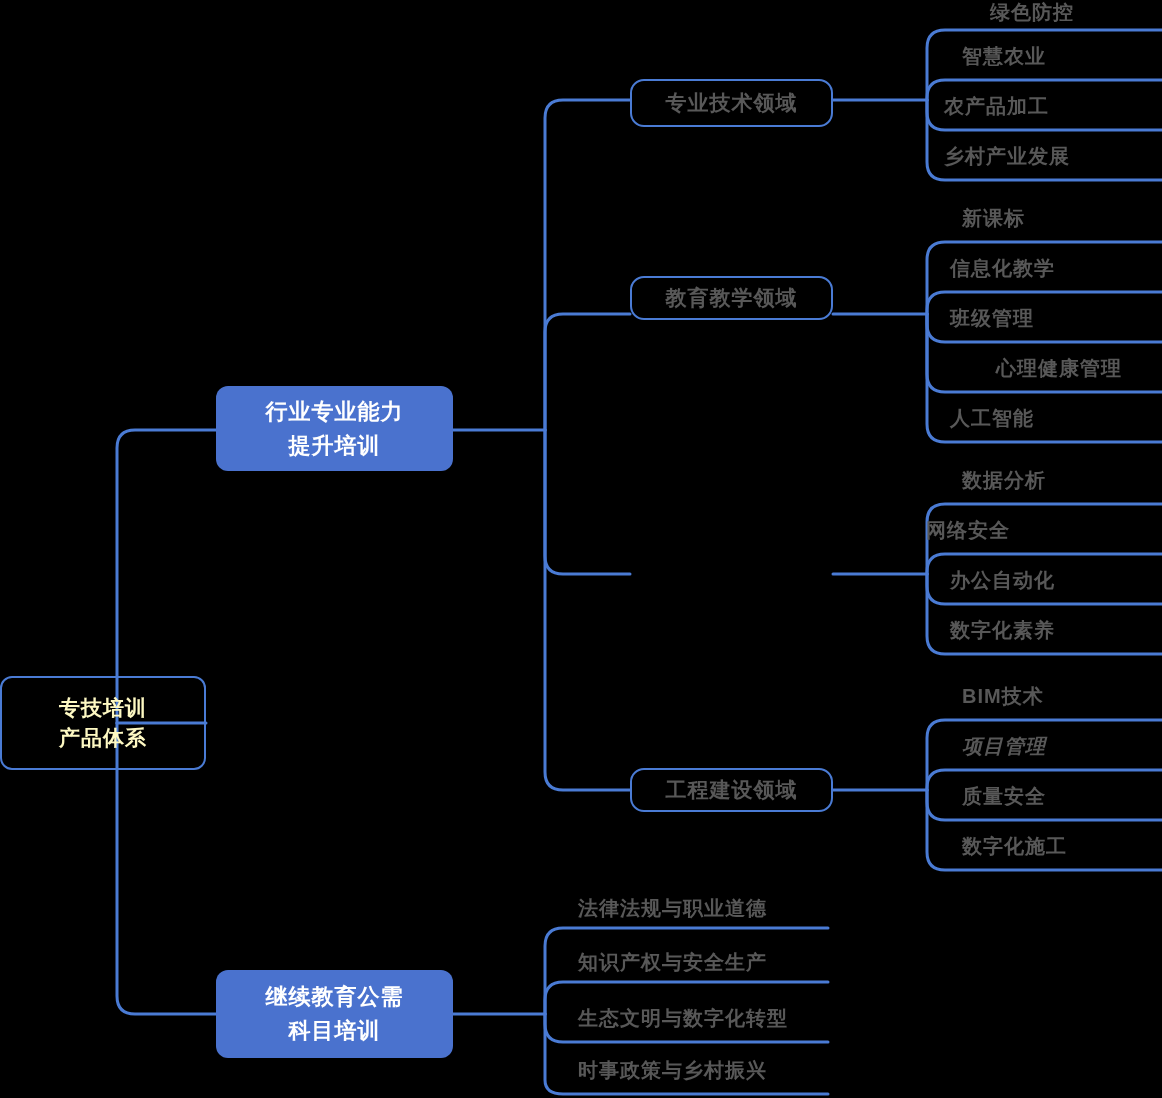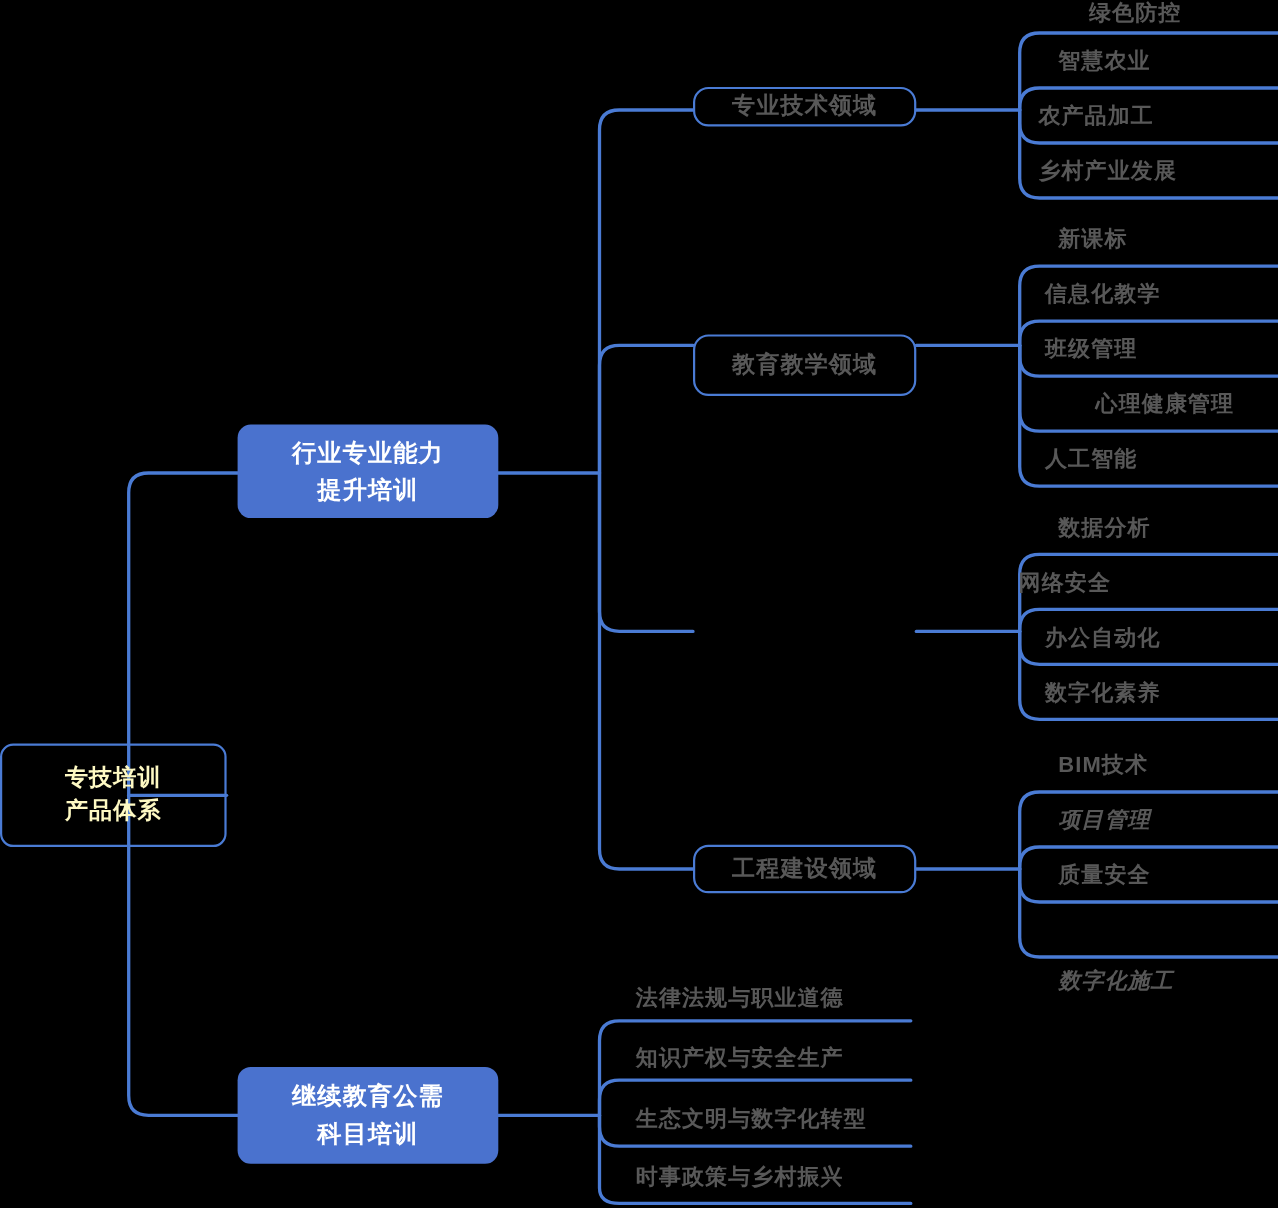--- a/index.html
+++ b/index.html
@@ -134,23 +134,23 @@
 
   <div class="node root" style="left:0px; top:676px; width:206px; height:94px;">专技培训
 产品体系</div>
 
   <div class="node lvl2" style="left:216px; top:386px; width:237px; height:85px;">行业专业能力
 提升培训</div>
 
   <div class="node lvl2" style="left:216px; top:970px; width:237px; height:88px;">继续教育公需
 科目培训</div>
 
-  <div class="node lvl3" style="left:630px; top:79px; width:203px; height:36px;">专业技术领域</div>
+  <div class="node lvl3" style="left:630px; top:79px; width:203px; height:48px;">专业技术领域</div>
 
-  <div class="node lvl3" style="left:630px; top:304px; width:203px; height:56px;">教育教学领域</div>
+  <div class="node lvl3" style="left:630px; top:276px; width:203px; height:44px;">教育教学领域</div>
 
 
   <div class="node lvl3" style="left:630px; top:768px; width:203px; height:44px;">工程建设领域</div>
 
   <div class="leaf" style="left:962px; top:0px;margin-left:28px;">绿色防控</div>
   <div class="leaf" style="left:962px; top:44px;">智慧农业</div>
   <div class="leaf" style="left:944px; top:94px;">农产品加工</div>
   <div class="leaf" style="left:944px; top:144px;">乡村产业发展</div>
 
   <div class="leaf" style="left:962px; top:206px;">新课标</div>
@@ -160,20 +160,20 @@
   <div class="leaf" style="left:950px; top:406px;">人工智能</div>
 
   <div class="leaf" style="left:962px; top:468px;">数据分析</div>
   <div class="leaf" style="left:926px; top:518px;">网络安全</div>
   <div class="leaf" style="left:950px; top:568px;">办公自动化</div>
   <div class="leaf" style="left:950px; top:618px;">数字化素养</div>
 
   <div class="leaf" style="left:962px; top:684px;">BIM技术</div>
   <div class="leaf" style="left:962px; top:734px;font-style:italic;">项目管理</div>
   <div class="leaf" style="left:962px; top:784px;">质量安全</div>
-  <div class="leaf" style="left:962px; top:880px;font-style:italic;">数字化施工</div>
+  <div class="leaf" style="left:962px; top:834px;">数字化施工</div>
 
   <div class="leaf" style="left:578px; top:896px;">法律法规与职业道德</div>
   <div class="leaf" style="left:578px; top:950px;">知识产权与安全生产</div>
   <div class="leaf" style="left:578px; top:1006px;">生态文明与数字化转型</div>
   <div class="leaf" style="left:578px; top:1058px;">时事政策与乡村振兴</div>
 
 </div>
 
 </body></html>

